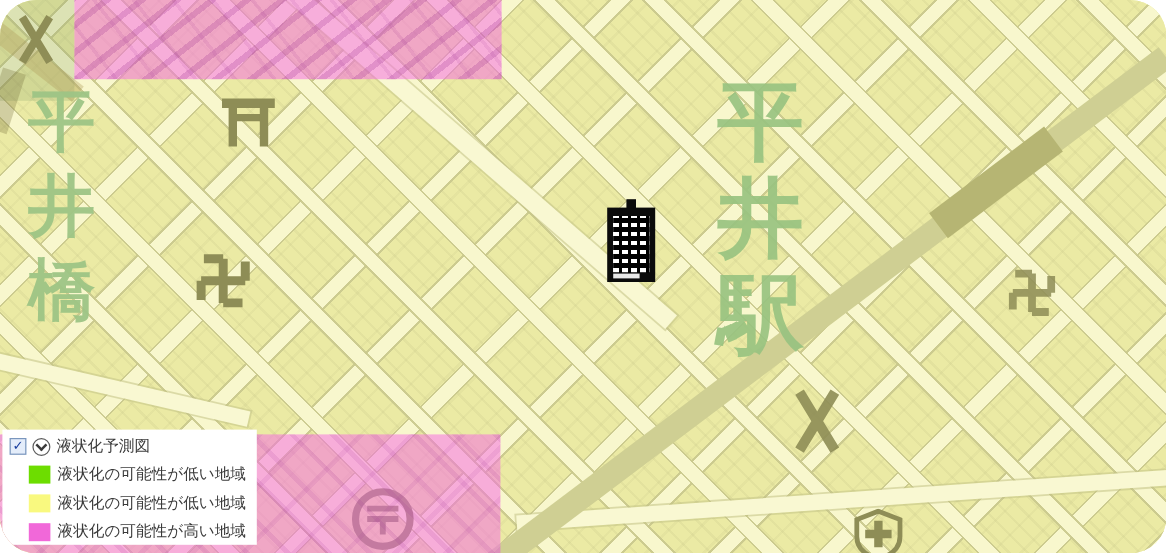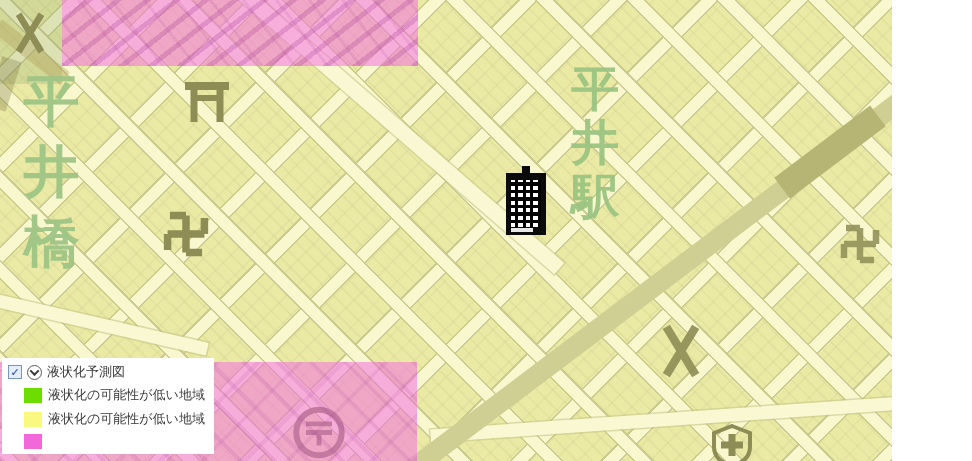--- a/index.html
+++ b/index.html
@@ -1,17 +1,17 @@
 <!DOCTYPE html>
 <html><head>
 <meta charset="utf-8">
 <style>
   html,body{margin:0;padding:0;}
   body{font-family:"Liberation Sans","DejaVu Sans",sans-serif;}
-  #stage{position:relative;width:892px;height:461px;overflow:hidden;background:#efeeab;}
+  #stage{position:relative;width:972px;height:461px;overflow:hidden;background:#efeeab;border-radius:30px;}
 
   
   .map-base{position:absolute;inset:0;
     background-color:#ebeaa4;
     background-image:
       repeating-linear-gradient(45deg,
         rgba(201,200,141,.9) 0 1.5px, #f8f7cd 1.5px 13px,
         rgba(201,200,141,.9) 13px 14.5px, transparent 14.5px 64px),
       repeating-linear-gradient(-45deg,
         rgba(201,200,141,.9) 0 1.5px, #f8f7cd 1.5px 13px,
@@ -29,21 +29,21 @@
   .patch-green{position:absolute;left:0;top:0;width:62px;height:84px;background:rgba(140,168,110,.26);}
   .patch-tan{position:absolute;left:-12px;top:44px;width:86px;height:16px;background:rgba(176,156,88,.35);transform:rotate(38deg);}
   .patch-olive{position:absolute;left:-6px;top:58px;width:20px;height:52px;background:rgba(118,112,58,.30);transform:rotate(18deg);}
 
   
   .sym{position:absolute;color:#8e8d56;}
   .sym svg{display:block;}
   .place-label{position:absolute;color:rgba(157,196,133,.95);font-weight:bold;
     width:1.05em;word-break:break-all;line-height:1.26;text-align:center;}
   .label-bridge{left:22px;top:66px;font-size:56px;}
-  .label-station{left:570px;top:62px;font-size:48px;line-height:1.12;color:rgba(152,194,128,.92);}
+  .label-station{left:596px;top:62px;font-size:72px;line-height:1.12;color:rgba(152,194,128,.92);}
 
   
   .ovl{position:absolute;}
   .ovl-pink-top{left:62px;top:0;width:356px;height:66px;
     background:
       repeating-linear-gradient(-38deg, rgba(150,40,140,.22) 0 5px, transparent 5px 18px),
       repeating-linear-gradient(52deg, rgba(150,40,140,.10) 0 3px, transparent 3px 26px),
       rgba(246,106,228,.52);}
   .ovl-pink-bottom{left:0;top:362px;width:417px;height:99px;
     background:
@@ -157,16 +157,17 @@
     <div class="legend-row">
       <span class="swatch" style="background-color: rgb(109, 221, 0);"></span>
       <span>液状化の可能性が低い地域</span>
     </div>
     <div class="legend-row">
       <span class="swatch" style="background-color: rgb(249, 249, 127);"></span>
       <span>液状化の可能性が低い地域</span>
     </div>
     <div class="legend-row">
       <span class="swatch" style="background-color: rgb(241, 104, 217);"></span>
+      <span>液状化の可能性が高い地域</span>
     </div>
   </div>
 
 </div>
 
 </body></html>

